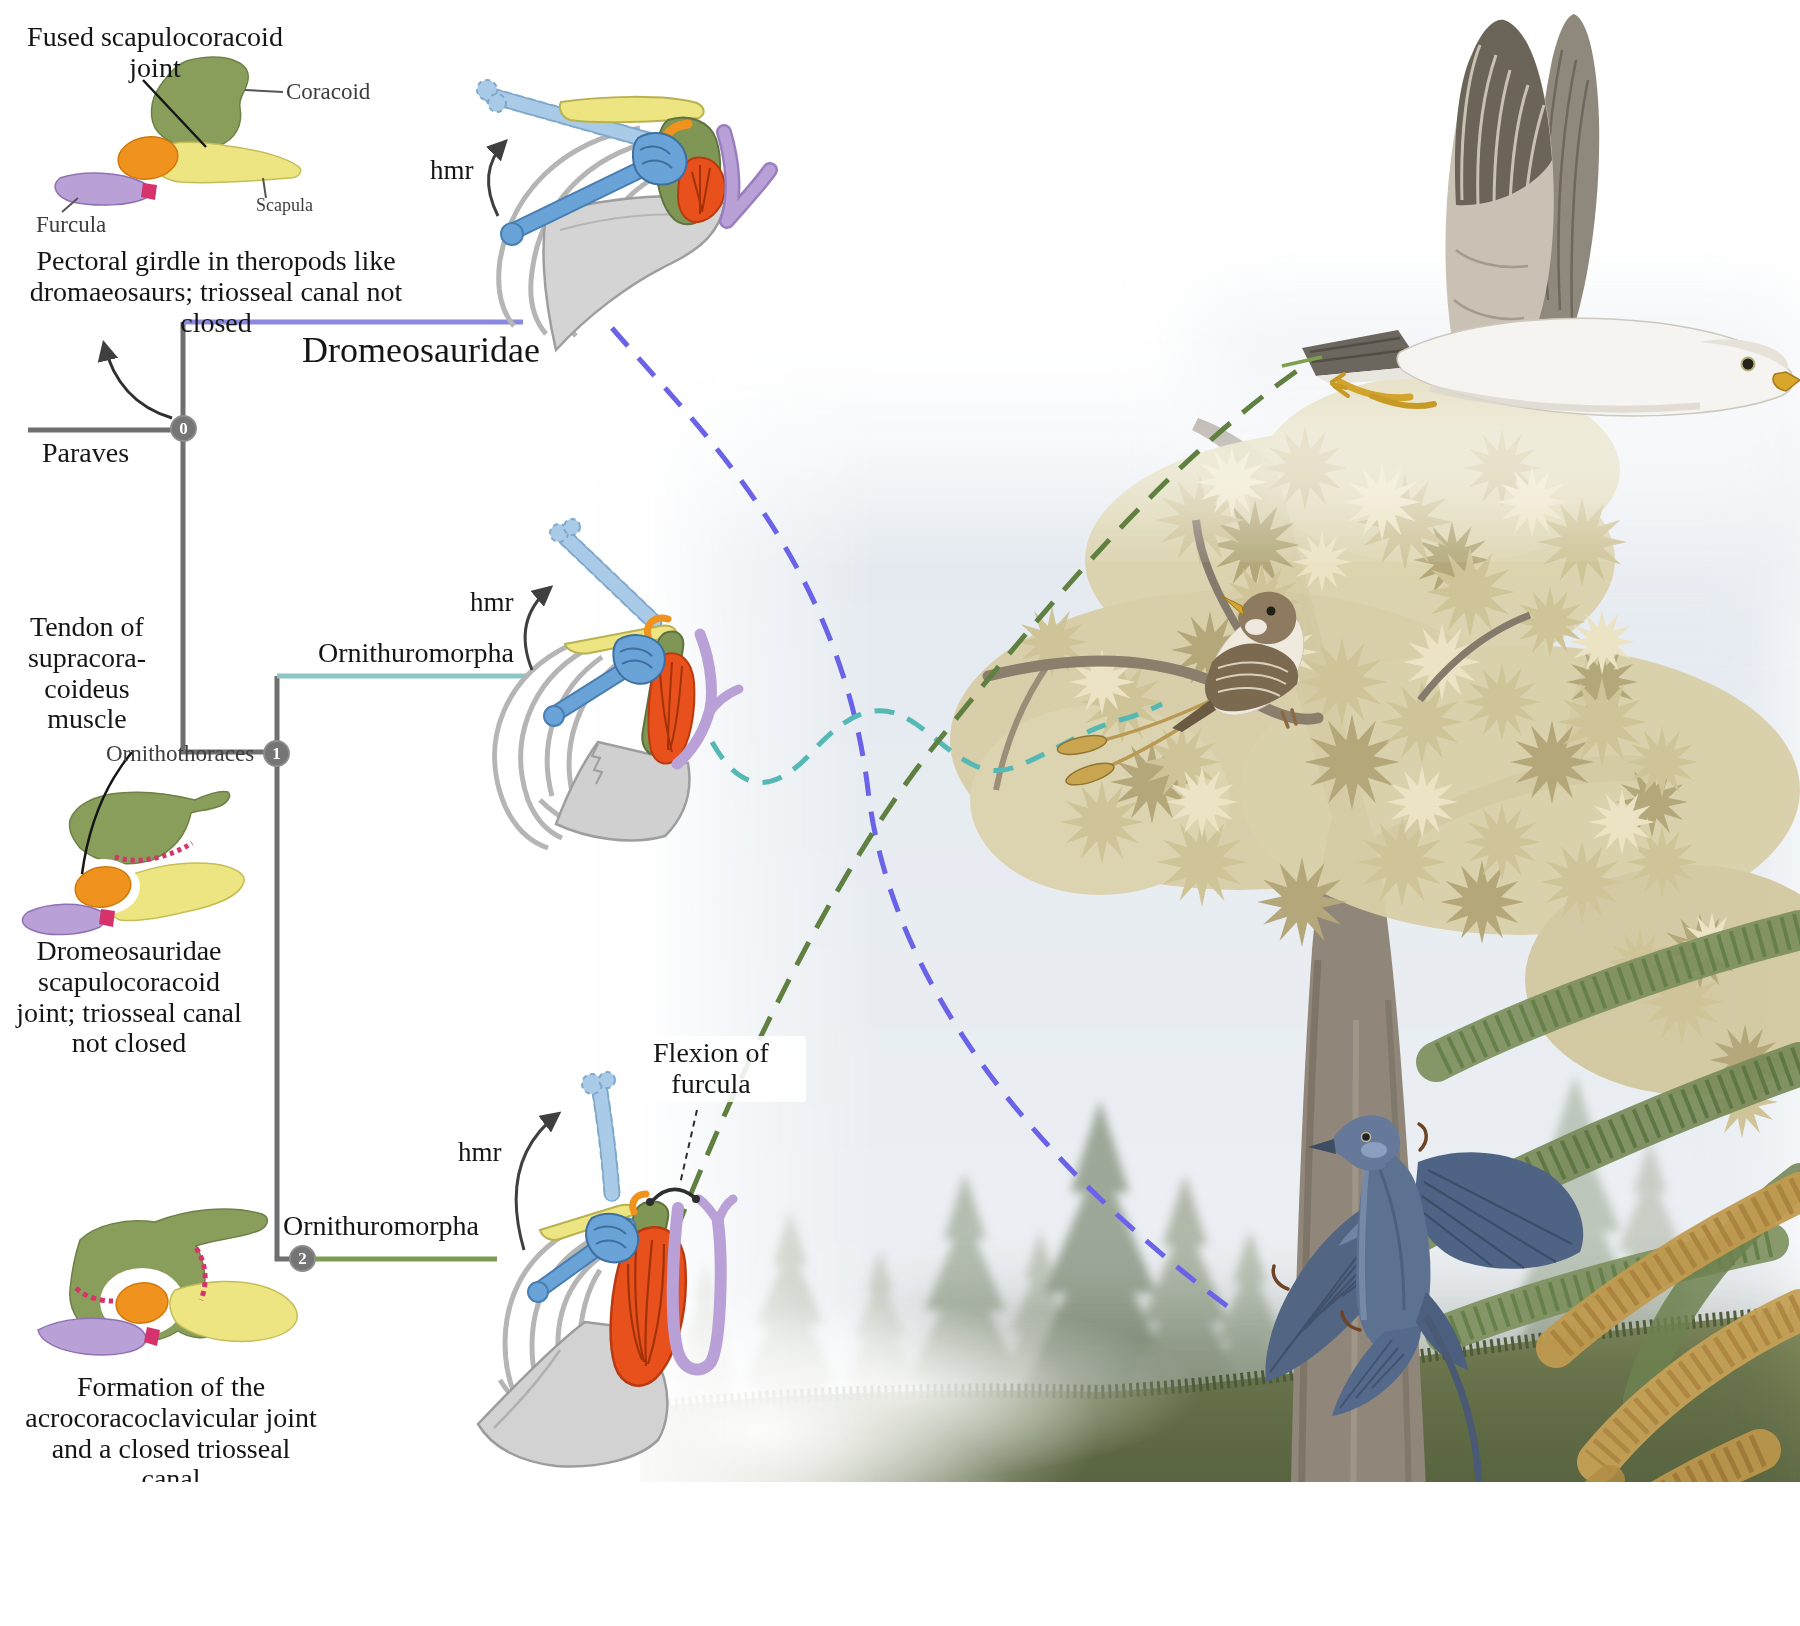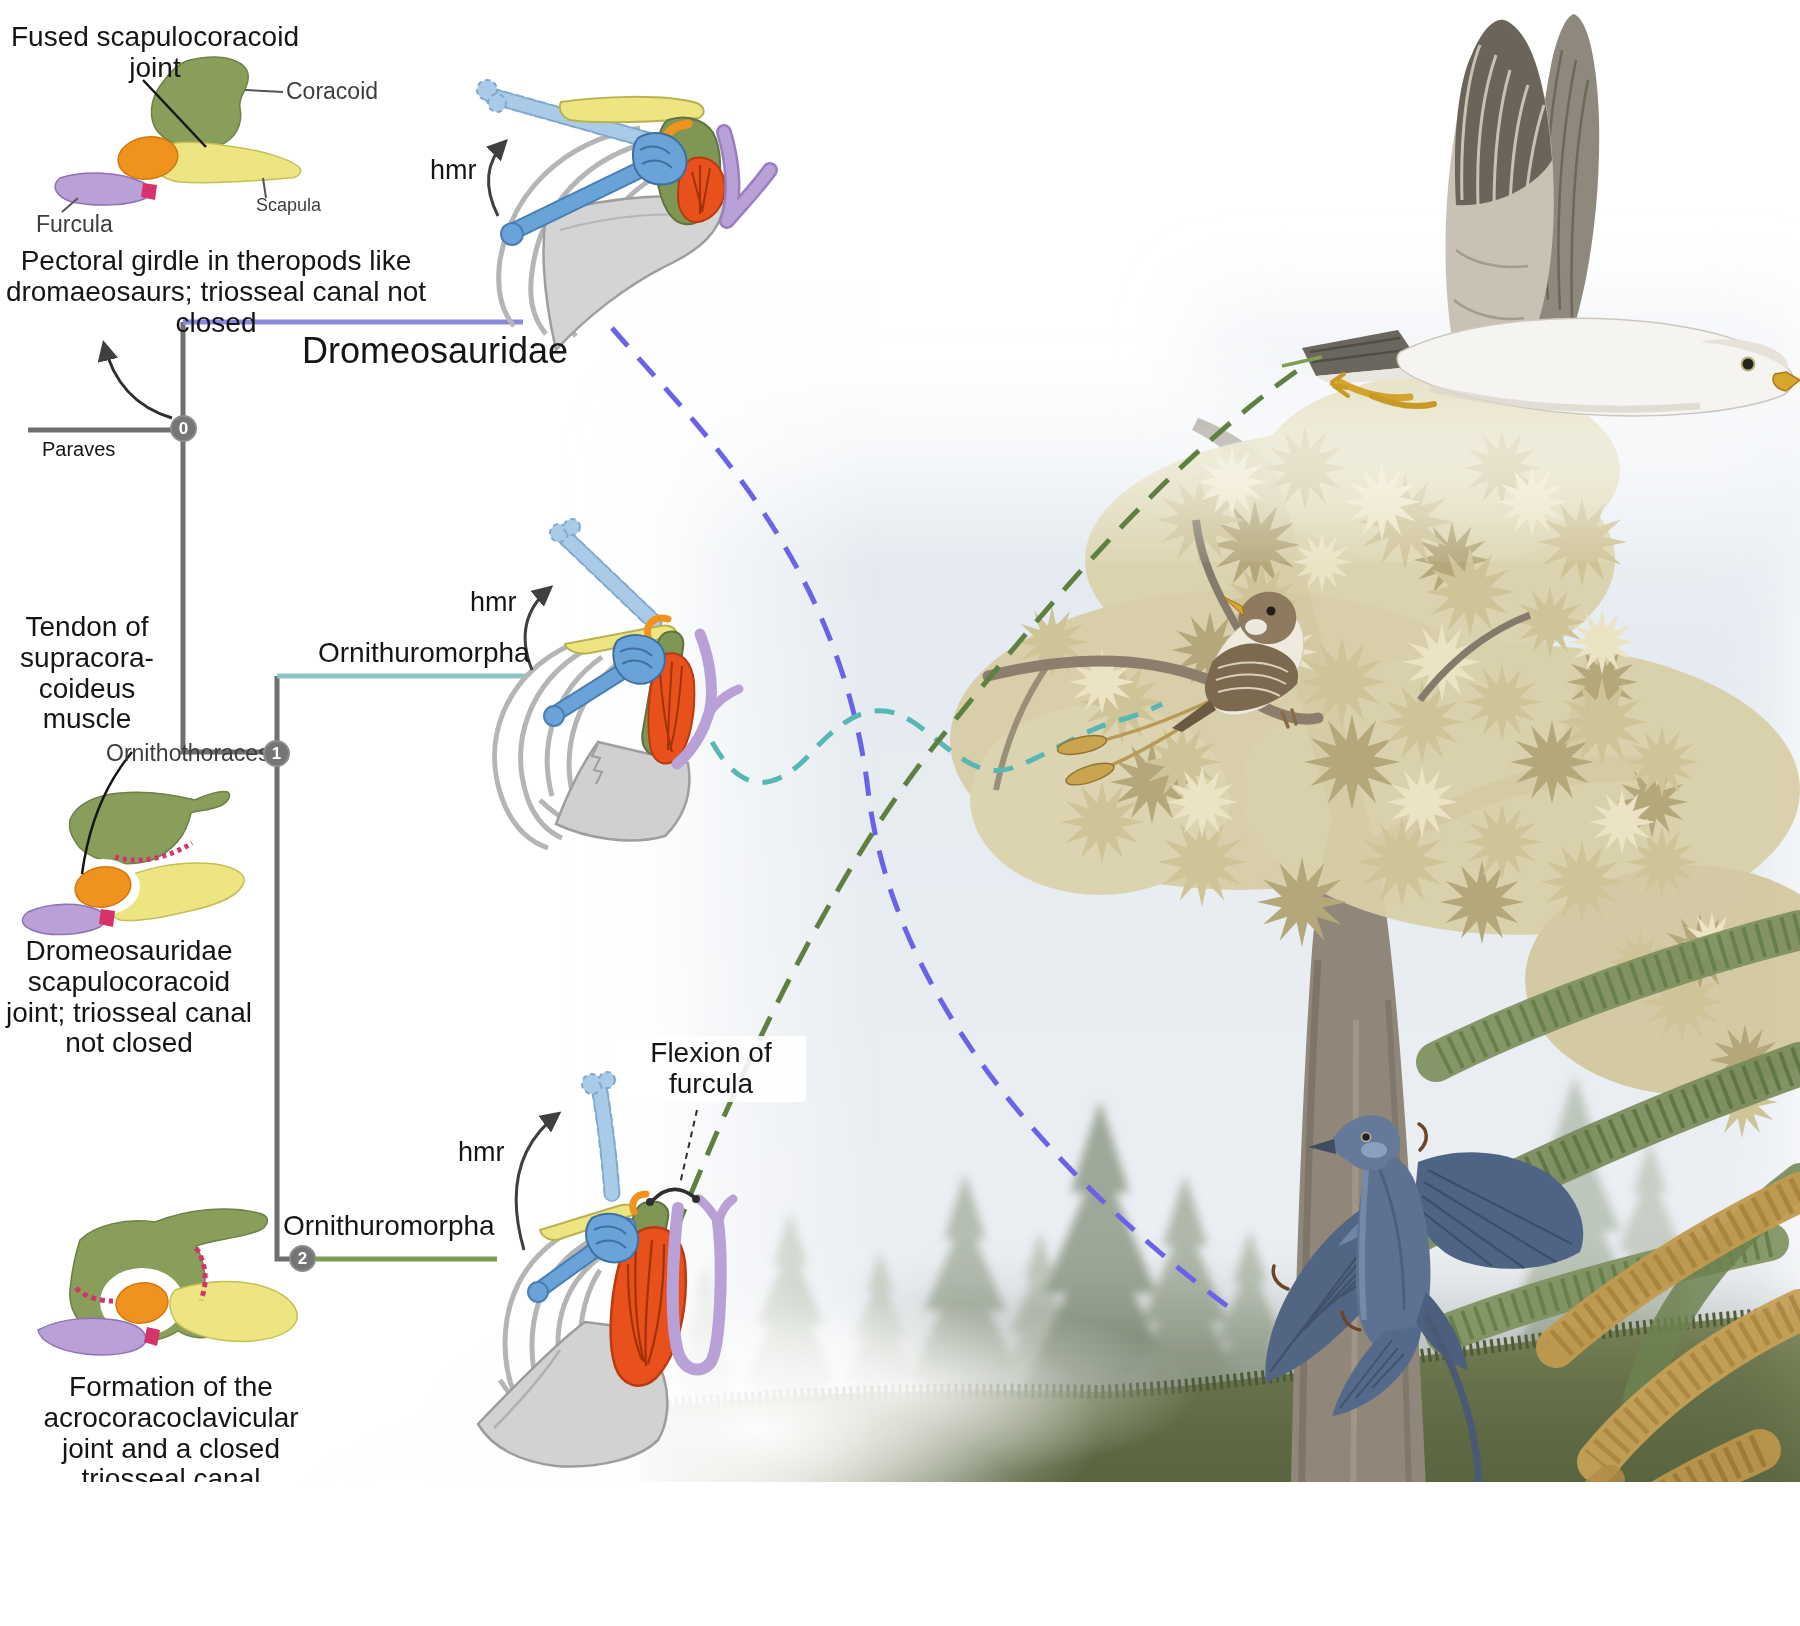--- a/index.html
+++ b/index.html
@@ -1,17 +1,17 @@
 <!DOCTYPE html>
 <html><head>
 <meta charset="utf-8">
 <style>
   html,body{margin:0;padding:0;background:#fff;}
   #stage{position:relative;width:1800px;height:1482px;background:#fff;overflow:hidden;
-         font-family:Liberation Sans, sans-serif;}
+         font-family:Liberation Serif, serif;}
   #art{position:absolute;left:0;top:0;}
   .lbl{position:absolute;color:#151515;line-height:1.1;text-align:center;white-space:normal;}
   .lbl.small{color:#3d3d3d;}
   .lbl.left{text-align:left;}
   .node{position:absolute;width:27px;height:27px;border-radius:50%;background:#757575;
         border:2px solid #8d8d8d;color:#fff;font-size:17px;font-weight:bold;
         display:flex;align-items:center;justify-content:center;box-sizing:border-box;}
   .whitebg{background:rgba(255,255,255,.88);padding:2px 6px;border-radius:4px;}
 </style>
 </head>
@@ -432,21 +432,21 @@
   <path d="M147,1327 L160,1330 L157,1346 L144,1342 Z" fill="#d6336c"></path>
 </g>
 </svg>
 
 <div class="lbl" style="left:10px;top:22px;width:290px;font-size:28px;">Fused scapulocoracoid joint</div>
 <div class="lbl small left" style="left:286px;top:79px;font-size:23px;">Coracoid</div>
 <div class="lbl small left" style="left:256px;top:196px;font-size:18px;">Scapula</div>
 <div class="lbl small left" style="left:36px;top:212px;font-size:23px;">Furcula</div>
 <div class="lbl" style="left:0px;top:246px;width:432px;font-size:28px;">Pectoral girdle in theropods like dromaeosaurs; triosseal canal not closed</div>
 
-<div class="lbl left" style="left:42px;top:438px;font-size:20px;">Paraves</div>
+<div class="lbl left" style="left:42px;top:438px;font-size:28px;">Paraves</div>
 <div class="lbl left" style="left:302px;top:331px;font-size:36px;">Dromeosauridae</div>
 <div class="lbl left" style="left:430px;top:156px;font-size:27px;">hmr</div>
 
 <div class="lbl" style="left:6px;top:612px;width:162px;font-size:28px;">Tendon of supracora-coideus muscle</div>
 <div class="lbl small left" style="left:106px;top:741px;font-size:23px;">Ornithothoraces</div>
 <div class="lbl left" style="left:318px;top:638px;font-size:28px;">Ornithuromorpha</div>
 <div class="lbl left" style="left:470px;top:588px;font-size:27px;">hmr</div>
 <div class="lbl" style="left:6px;top:936px;width:246px;font-size:28px;">Dromeosauridae scapulocoracoid joint; triosseal canal not closed</div>
 
 <div class="lbl left" style="left:283px;top:1211px;font-size:28px;">Ornithuromorpha</div>

